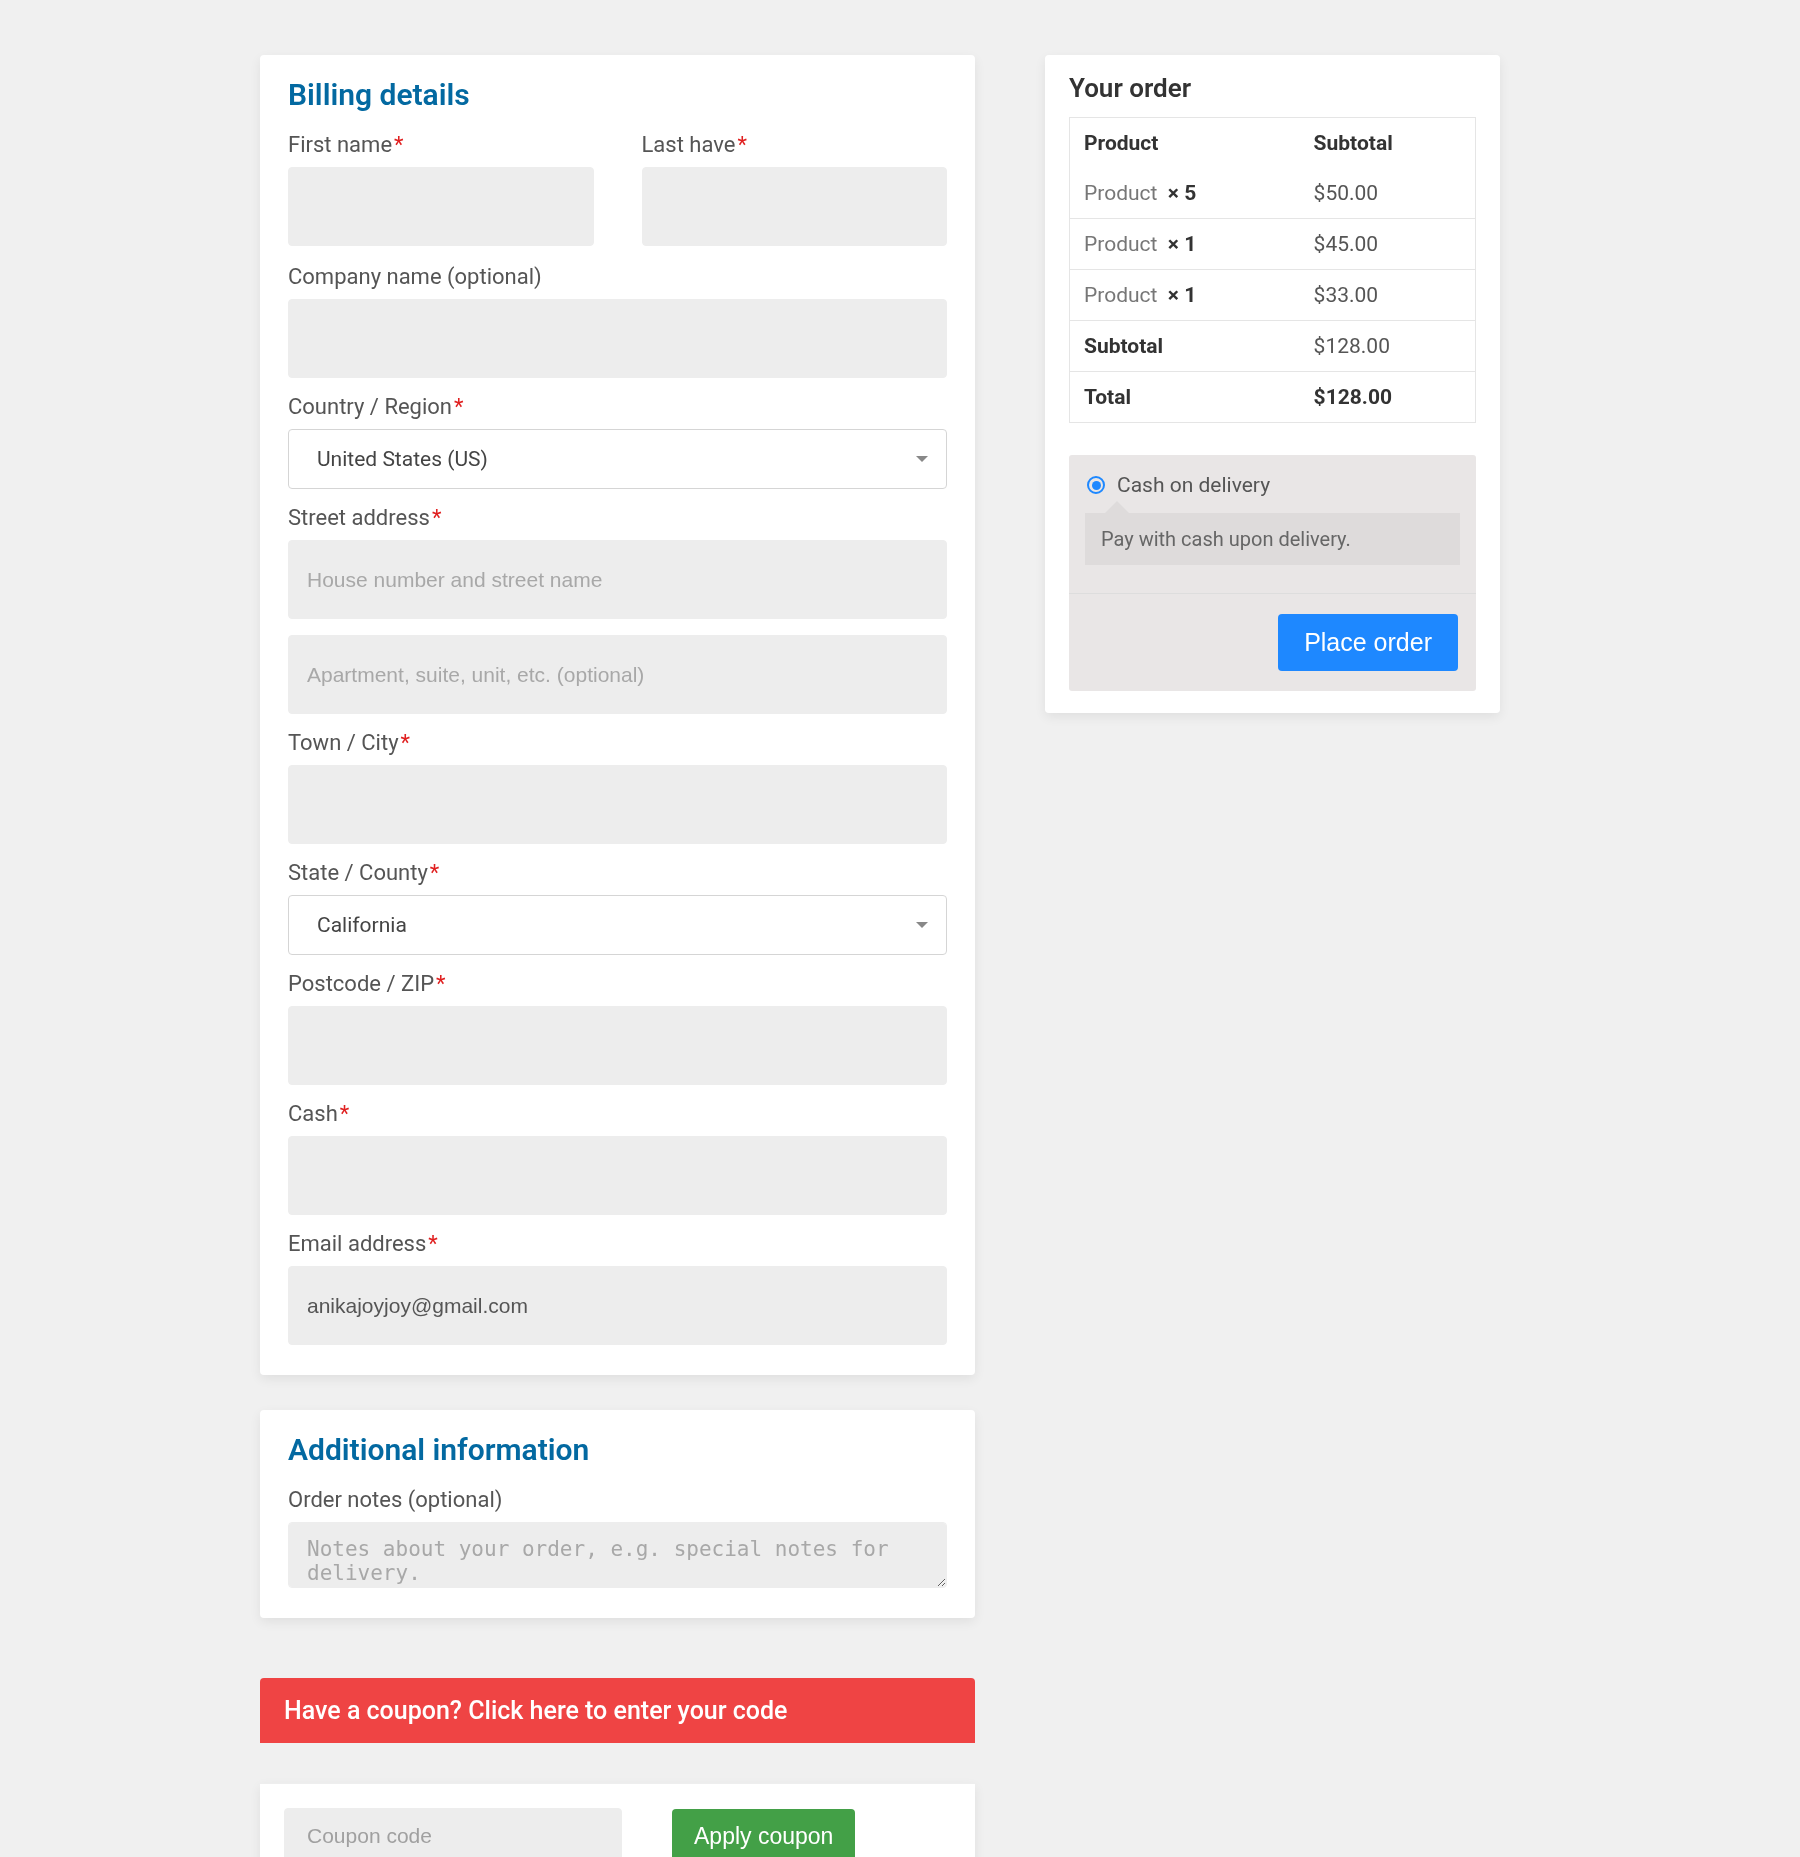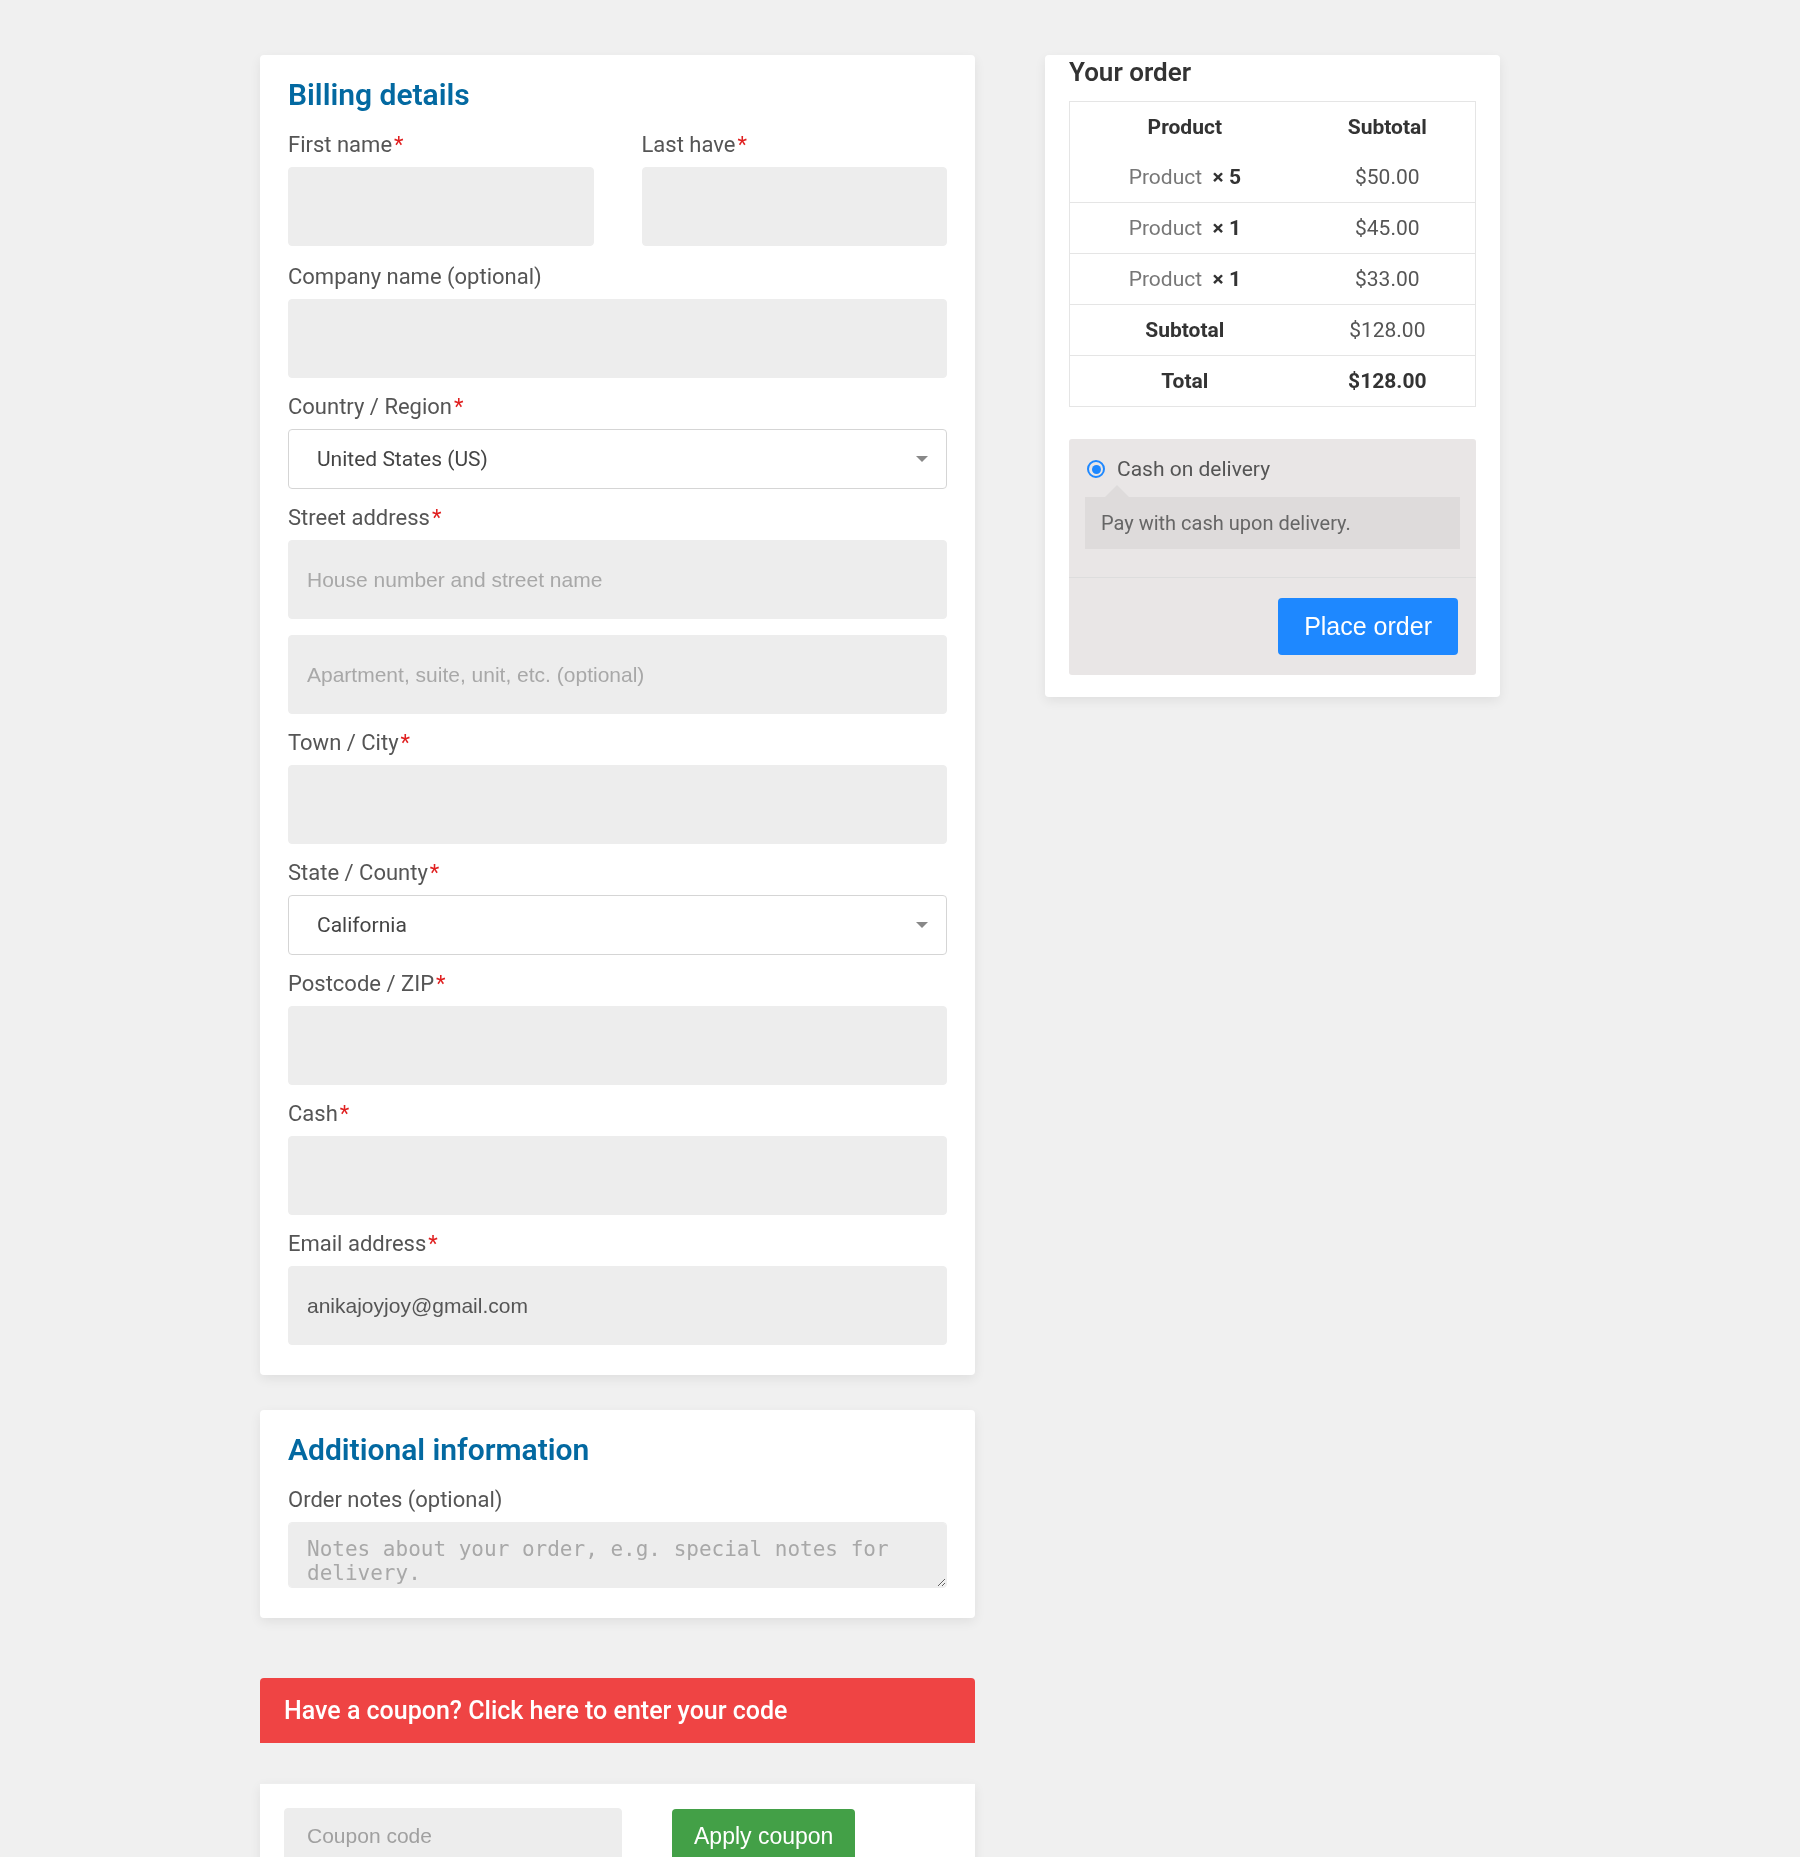--- a/index.html
+++ b/index.html
@@ -83,25 +83,25 @@
   position: absolute;
   right: 18px;
   width: 0; height: 0;
   border-left: 6px solid transparent;
   border-right: 6px solid transparent;
   border-top: 6px solid #888;
 }
 .stacked { margin-bottom: 16px; }
 
 
-.order-card { padding: 2px 24px 22px; }
+.order-card { padding: 18px 24px 22px; }
 .order-title { font-size: 26px; font-weight: 600; color: #333; margin-bottom: 14px; }
 .order-table { width: 100%; border: 1px solid #e5e5e5; border-collapse: collapse; }
 .order-table th, .order-table td {
-  text-align: center;
+  text-align: left;
   padding: 13px 14px;
   border-bottom: 1px solid #e5e5e5;
   font-size: 21px;
   color: #555;
 }
 .order-table th { font-weight: 700; color: #333; }
 .order-table .prod-name { color: #777; }
 .order-table .qty { font-weight: 700; color: #333; }
 .order-table .strong { font-weight: 700; color: #333; }
 .order-table tr:last-child td, .order-table tr:last-child th { border-bottom: none; }

